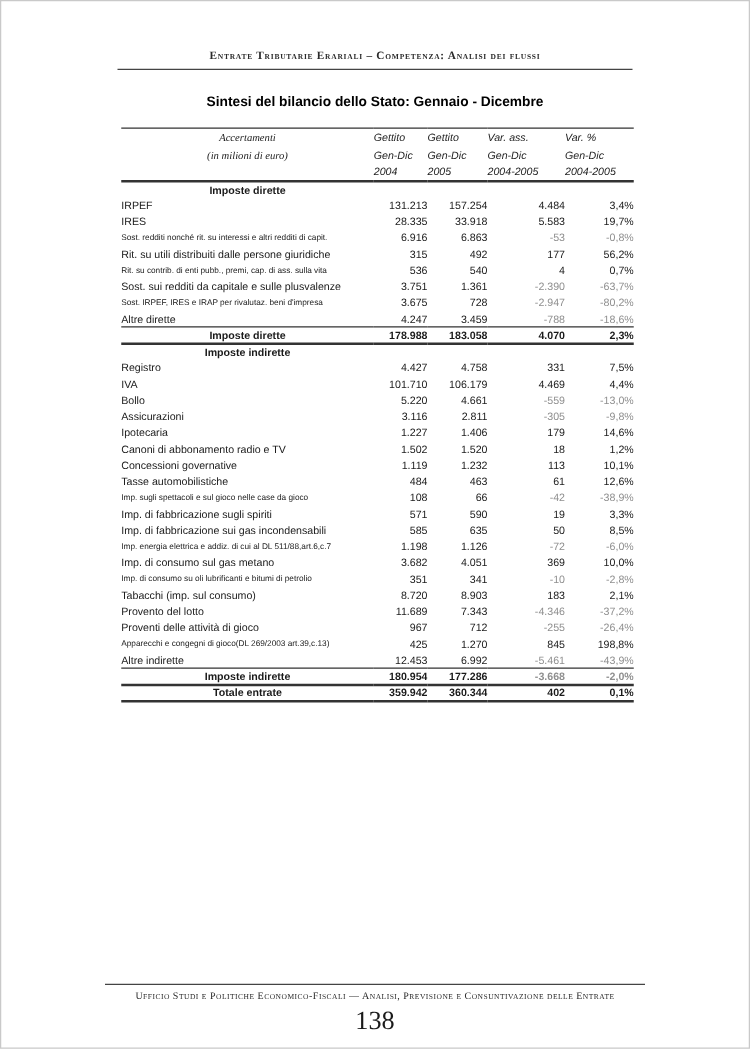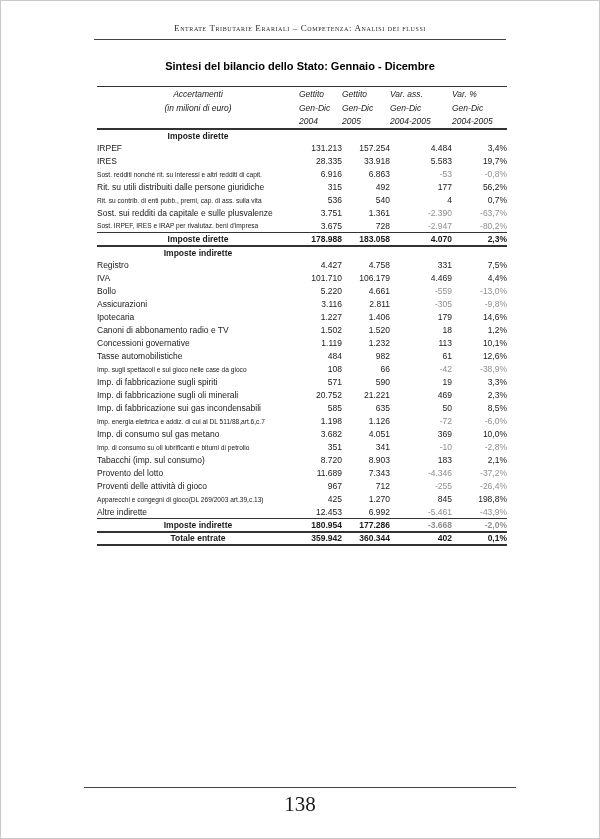--- a/index.html
+++ b/index.html
@@ -5,21 +5,21 @@
   * { margin:0; padding:0; box-sizing:border-box; }
   html,body { background:#fff; }
   body {
     width:600px; height:839px; position:relative;
     font-family:"Liberation Sans", sans-serif;
     color:#1a1a1a;
     border:1px solid #c9c9c9;
     overflow:hidden;
   }
   
-  .doc-header { padding-top:22px; text-align:center; }
+  .doc-header { padding-top:38px; text-align:center;font-weight:bold; }
   .doc-header .running-title {
     font-family:"Liberation Serif", serif;
     font-variant:small-caps;
     font-size:9px; letter-spacing:0.6px; color:#2b2b2b;
   }
   .header-rule {
     width:412px; margin:6px auto 0; border-top:1px solid #444;
   }
   
   .page-title {
@@ -35,21 +35,21 @@
   }
   col.c-label { width:202px; }
   col.c-g04   { width:43px; }
   col.c-g05   { width:48px; }
   col.c-vass  { width:62px; }
   col.c-vpct  { width:55px; }
   thead td {
     font-style:italic; font-size:8.5px; color:#222;
     height:14px; vertical-align:middle; white-space:nowrap;
   }
-  thead tr td:first-child { text-align:center; }
+  thead tr td:first-child { text-align:center;font-family:Liberation Serif, serif; }
   thead td.num { text-align:left; }
   thead { border-bottom:2px solid #333; }
   tbody td {
     font-size:8.5px; height:13px; vertical-align:middle;
     white-space:nowrap; overflow:hidden;
   }
   tbody td.num { text-align:right; }
   tr.section td.label { font-weight:bold; text-align:center; }
   tr.item-small td.label { font-size:6.6px; }
   tr.total td, tr.grand td { font-weight:bold; }
@@ -161,20 +161,27 @@
     <td class="num neg">-2.390</td>
     <td class="num neg">-63,7%</td>
   </tr>
       <tr class="item-small">
     <td class="label">Sost. IRPEF, IRES e IRAP per rivalutaz. beni d'impresa</td>
     <td class="num">3.675</td>
     <td class="num">728</td>
     <td class="num neg">-2.947</td>
     <td class="num neg">-80,2%</td>
   </tr>
+      <tr class="item">
+    <td class="label">Altre dirette</td>
+    <td class="num">4.247</td>
+    <td class="num">3.459</td>
+    <td class="num neg">-788</td>
+    <td class="num neg">-18,6%</td>
+  </tr>
       <tr class="total">
     <td class="label">Imposte dirette</td>
     <td class="num">178.988</td>
     <td class="num">183.058</td>
     <td class="num">4.070</td>
     <td class="num">2,3%</td>
   </tr>
       <tr class="section">
     <td class="label">Imposte indirette</td>
     <td class="num"></td>
@@ -227,44 +234,37 @@
       <tr class="item">
     <td class="label">Concessioni governative</td>
     <td class="num">1.119</td>
     <td class="num">1.232</td>
     <td class="num">113</td>
     <td class="num">10,1%</td>
   </tr>
       <tr class="item">
     <td class="label">Tasse automobilistiche</td>
     <td class="num">484</td>
-    <td class="num">982</td>
+    <td class="num">463</td>
     <td class="num">61</td>
     <td class="num">12,6%</td>
   </tr>
       <tr class="item-small">
     <td class="label">Imp. sugli spettacoli e sul gioco nelle case da gioco</td>
     <td class="num">108</td>
     <td class="num">66</td>
     <td class="num neg">-42</td>
     <td class="num neg">-38,9%</td>
   </tr>
       <tr class="item">
     <td class="label">Imp. di fabbricazione sugli spiriti</td>
     <td class="num">571</td>
     <td class="num">590</td>
     <td class="num">19</td>
     <td class="num">3,3%</td>
-  </tr>
-      <tr class="item">
-    <td class="label">Imp. di  fabbricazione sugli oli minerali</td>
-    <td class="num">20.752</td>
-    <td class="num">21.221</td>
-    <td class="num">469</td>
-    <td class="num">2,3%</td>
   </tr>
       <tr class="item">
     <td class="label">Imp. di fabbricazione sui gas incondensabili</td>
     <td class="num">585</td>
     <td class="num">635</td>
     <td class="num">50</td>
     <td class="num">8,5%</td>
   </tr>
       <tr class="item-small">
     <td class="label">Imp. energia elettrica e addiz. di cui al DL 511/88,art.6,c.7</td>
@@ -334,14 +334,15 @@
     <td class="num">359.942</td>
     <td class="num">360.344</td>
     <td class="num">402</td>
     <td class="num">0,1%</td>
   </tr>
     </tbody>
 </table>
 
 <div class="doc-footer">
   <div class="footer-rule"></div>
+  <div class="footer-text">Ufficio Studi e Politiche Economico-Fiscali —  Analisi, Previsione e Consuntivazione delle Entrate</div>
   <div class="page-number">138</div>
 </div>
 
 </body></html>

